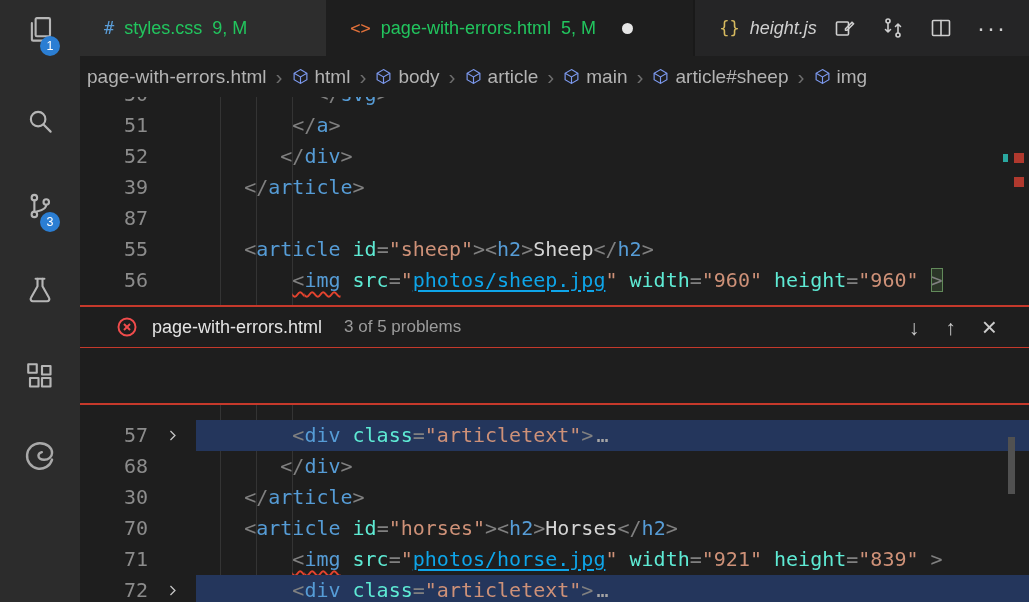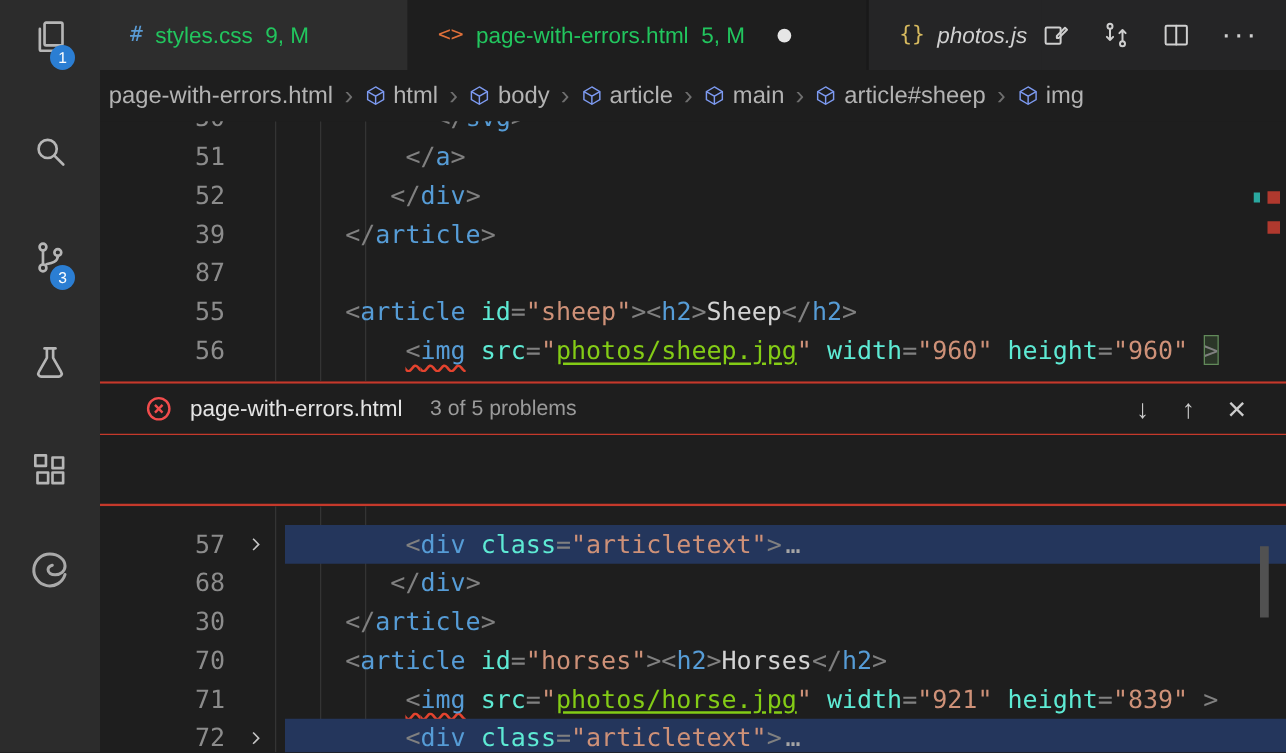--- a/index.html
+++ b/index.html
@@ -42,30 +42,30 @@
   .bc-sep{color:#6f6f6f;margin:0 9px;font-size:21px;}
   .bc-icon{display:flex;align-items:center;}
 
   
   .editor-top{height:208px;position:relative;overflow:hidden;background:#1e1e1e;}
   .editor-top .rows{position:absolute;top:-18px;left:0;right:0;}
   .editor-bottom{height:197px;position:relative;overflow:hidden;background:#1e1e1e;}
   .editor-bottom .rows{position:relative;padding-top:15px;}
   .row{display:flex;height:31px;line-height:31px;font-family:"DejaVu Sans Mono","Liberation Mono",monospace;
        font-size:20px;white-space:pre;position:relative;}
-  .ln{width:68px;text-align:right;color:#8c8c8c;flex-shrink:0;margin-left:32px;}
+  .ln{width:68px;text-align:right;color:#8c8c8c;flex-shrink:0;}
   .fold-col{width:48px;flex-shrink:0;display:flex;align-items:center;justify-content:center;}
   .code{flex:1;}
   .row.hl .code{background:#24365c;}
   .tk-p{color:#808080;}
   .tk-tag{color:#569cd6;}
   .tk-attr{color:#5eead4;}
   .tk-str{color:#ce9178;}
   .tk-txt{color:#d4d4d4;}
-  .tk-link{color:#84cc16;text-decoration:underline;text-underline-offset:3px;cursor:pointer;}
+  .tk-link{color:#0ea5e9;text-decoration:underline;text-underline-offset:3px;cursor:pointer;}
   .tk-fold{color:#a5a5a5;padding:0 3px;}
   .tk-sq{text-decoration-line:underline;text-decoration-style:wavy;text-decoration-color:#e4432e;
          text-decoration-thickness:1.5px;text-underline-offset:4px;}
   .tk-brkt{outline:1px solid #628a5a;outline-offset:-1px;background:rgba(80,120,70,.28);}
   .guide{position:absolute;top:0;bottom:0;width:1px;background:#343434;}
   .ruler-red{position:absolute;right:5px;width:10px;height:10px;background:#b0392e;}
   .ruler-teal{position:absolute;right:21px;width:5px;height:8px;background:#2aa8a0;}
   .scroll-thumb{position:absolute;right:14px;width:7px;background:#515151;cursor:pointer;}
 
   
@@ -142,21 +142,21 @@
         <span class="err-text">9, M</span>
       </div>
       <div class="tab tab--active">
         <span class="tab-icon icon-html">&lt;&gt;</span>
         <span class="tab-label err-text">page-with-errors.html</span>
         <span class="err-text">5, M</span>
         <span class="dirty-dot"></span>
       </div>
       <div class="tab tab--preview">
         <span class="tab-icon icon-json">{}</span>
-        <span class="tab-label">photos.js</span>
+        <span class="tab-label">height.js</span>
       </div>
       <div class="tab-actions">
         <span class="act">
           <svg width="24" height="24" viewBox="0 0 24 24">
             <rect x="3.5" y="6" width="12" height="13" rx="1"></rect>
             <path d="M12.5 12.7 19 6.2l1.6 1.6-6.5 6.5h-1.6z"></path>
           </svg>
         </span>
         <span class="act">
           <svg width="24" height="24" viewBox="0 0 24 24">

